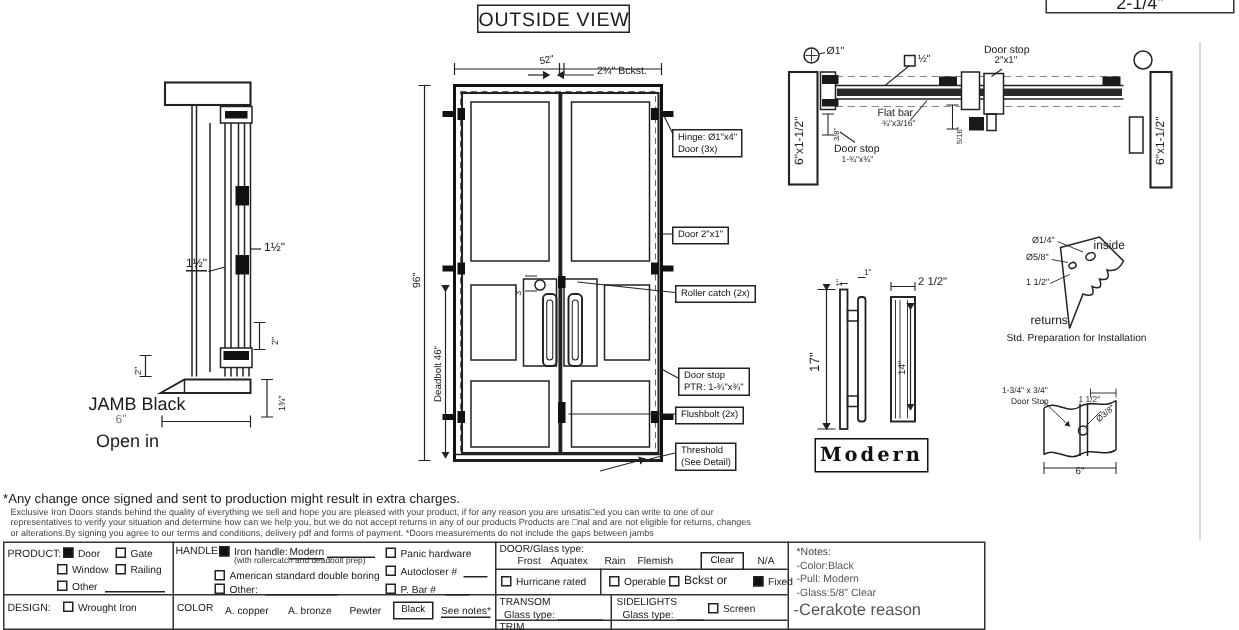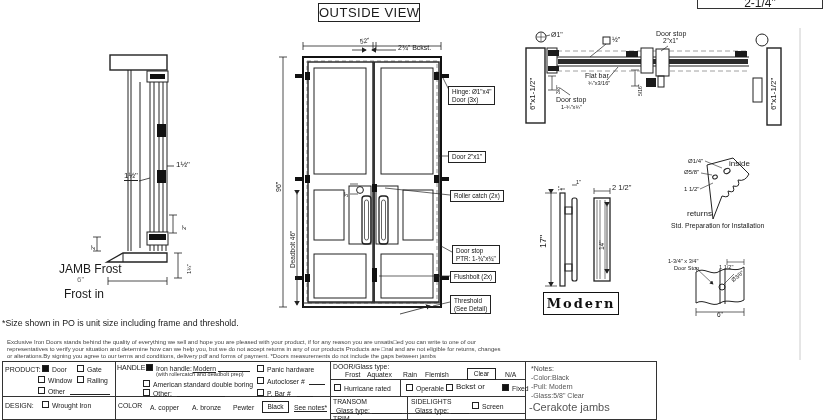--- a/index.html
+++ b/index.html
@@ -199,23 +199,23 @@
   <div style="position:absolute;left:697px;top:-14px;width:124px;height:21px;border:1.5px solid #333;
               overflow:hidden;text-align:center;">
     <span class="t" style="position:relative;top:6px;font-size:12px;">2-1/4"</span>
   </div>
 
   <span class="t" style="left:176px;top:161px;font-size:8px;">1½"</span>
   <span class="t u" style="left:124px;top:172px;font-size:8px;">1½"</span>
   <span class="t vt" style="left:90px;top:250px;font-size:6px;">2"</span>
   <span class="t vt" style="left:181px;top:230px;font-size:6px;">2"</span>
   <span class="t vt" style="left:186px;top:274px;font-size:6px;">1¾"</span>
-  <span class="t" style="left:59px;top:263px;font-size:12px;">JAMB Frost</span>
+  <span class="t" style="left:59px;top:263px;font-size:12px;">JAMB Black</span>
   <span class="t gray" style="left:77px;top:276px;font-size:8px;">6"</span>
-  <span class="t" style="left:64px;top:288px;font-size:12px;">Frost in</span>
+  <span class="t" style="left:64px;top:288px;font-size:12px;">Open in</span>
 
   <span class="t" style="left:360px;top:38px;font-size:6.5px;transform:rotate(-10deg);">52"</span>
   <span class="t" style="left:398px;top:44px;font-size:7px;">2¾" Bckst.</span>
   <span class="t vt" style="left:275px;top:192px;font-size:7px;">96"</span>
   <span class="t vt" style="left:290px;top:268px;font-size:6.5px;">Deadbolt 46"</span>
   <span class="t vt" style="left:344px;top:197px;font-size:5.5px;">3"</span>
 
   <div class="co" style="left:448px;top:86px;">
     <span>Hinge: Ø1"x4"</span><br><span>Door (3x)</span>
   </div>
@@ -255,21 +255,21 @@
   <span class="t" style="left:684px;top:186px;font-size:6px;">1 1/2"</span>
   <span class="t" style="left:687px;top:210px;font-size:8px;">returns</span>
   <span class="t" style="left:671px;top:222px;font-size:6.8px;">Std. Preparation for Installation</span>
 
   <span class="t" style="left:668px;top:259px;font-size:5.6px;">1-3/4" x 3/4"</span>
   <span class="t" style="left:674px;top:266px;font-size:5.6px;">Door Stop</span>
   <span class="t" style="left:719px;top:265px;font-size:5.6px;">1 1/2"</span>
   <span class="t" style="left:731px;top:274px;font-size:5.6px;transform:rotate(-40deg);">Ø3/8"</span>
   <span class="t" style="left:717px;top:312px;font-size:6.5px;">6"</span>
 
-  <span class="t" style="left:2px;top:319px;font-size:8.8px;">*Size shown in PO is unit size including frame and threshold.</span>
+  <span class="t" style="left:2px;top:328px;font-size:8.8px;">*Any change once signed and sent to production might result in extra charges.</span>
   <span class="t" style="left:7px;top:339px;font-size:6px;color:#444;">Exclusive Iron Doors stands behind the quality of everything we sell and hope you are pleased with your product, if for any reason you are unsatis□ed you can write to one of our</span>
   <span class="t" style="left:7px;top:346px;font-size:6px;color:#444;">representatives to verify your situation and determine how can we help you, but we do not accept returns in any of our products Products are □nal and are not eligible for returns, changes</span>
   <span class="t" style="left:7px;top:353px;font-size:6px;color:#444;">or alterations.By signing you agree to our terms and conditions, delivery pdf and forms of payment. *Doors measurements do not include the gaps between jambs</span>
 
   <div style="position:absolute;left:2px;top:361px;width:655px;height:59px;border:1px solid #333;box-sizing:border-box;"></div>
   <div class="vline" style="left:115px;top:361px;height:59px;"></div>
   <div class="vline" style="left:330px;top:361px;height:59px;"></div>
   <div class="vline" style="left:525px;top:361px;height:59px;"></div>
   <div class="vline" style="left:400px;top:379px;height:17px;"></div>
   <div class="vline" style="left:407px;top:396px;height:24px;"></div>
@@ -346,15 +346,15 @@
   <span class="bl" style="left:451px;top:407px;width:18px;"></span>
   <span class="cb" style="left:472px;top:402px;"></span>
   <span class="t" style="left:482px;top:403px;font-size:6.8px;">Screen</span>
 
   <span class="t" style="left:333px;top:415px;font-size:6.8px;">TRIM</span>
 
   <span class="t" style="left:531px;top:365px;font-size:7px;color:#444;">*Notes:</span>
   <span class="t" style="left:531px;top:374px;font-size:7px;color:#555;">-Color:Black</span>
   <span class="t" style="left:531px;top:383px;font-size:7px;color:#555;">-Pull: Modern</span>
   <span class="t" style="left:531px;top:392px;font-size:7px;color:#555;">-Glass:5/8" Clear</span>
-  <span class="t" style="left:529px;top:402px;font-size:11px;color:#555;">-Cerakote jambs</span>
+  <span class="t" style="left:529px;top:402px;font-size:11px;color:#555;">-Cerakote reason</span>
 
 </div>
 
 </body></html>

